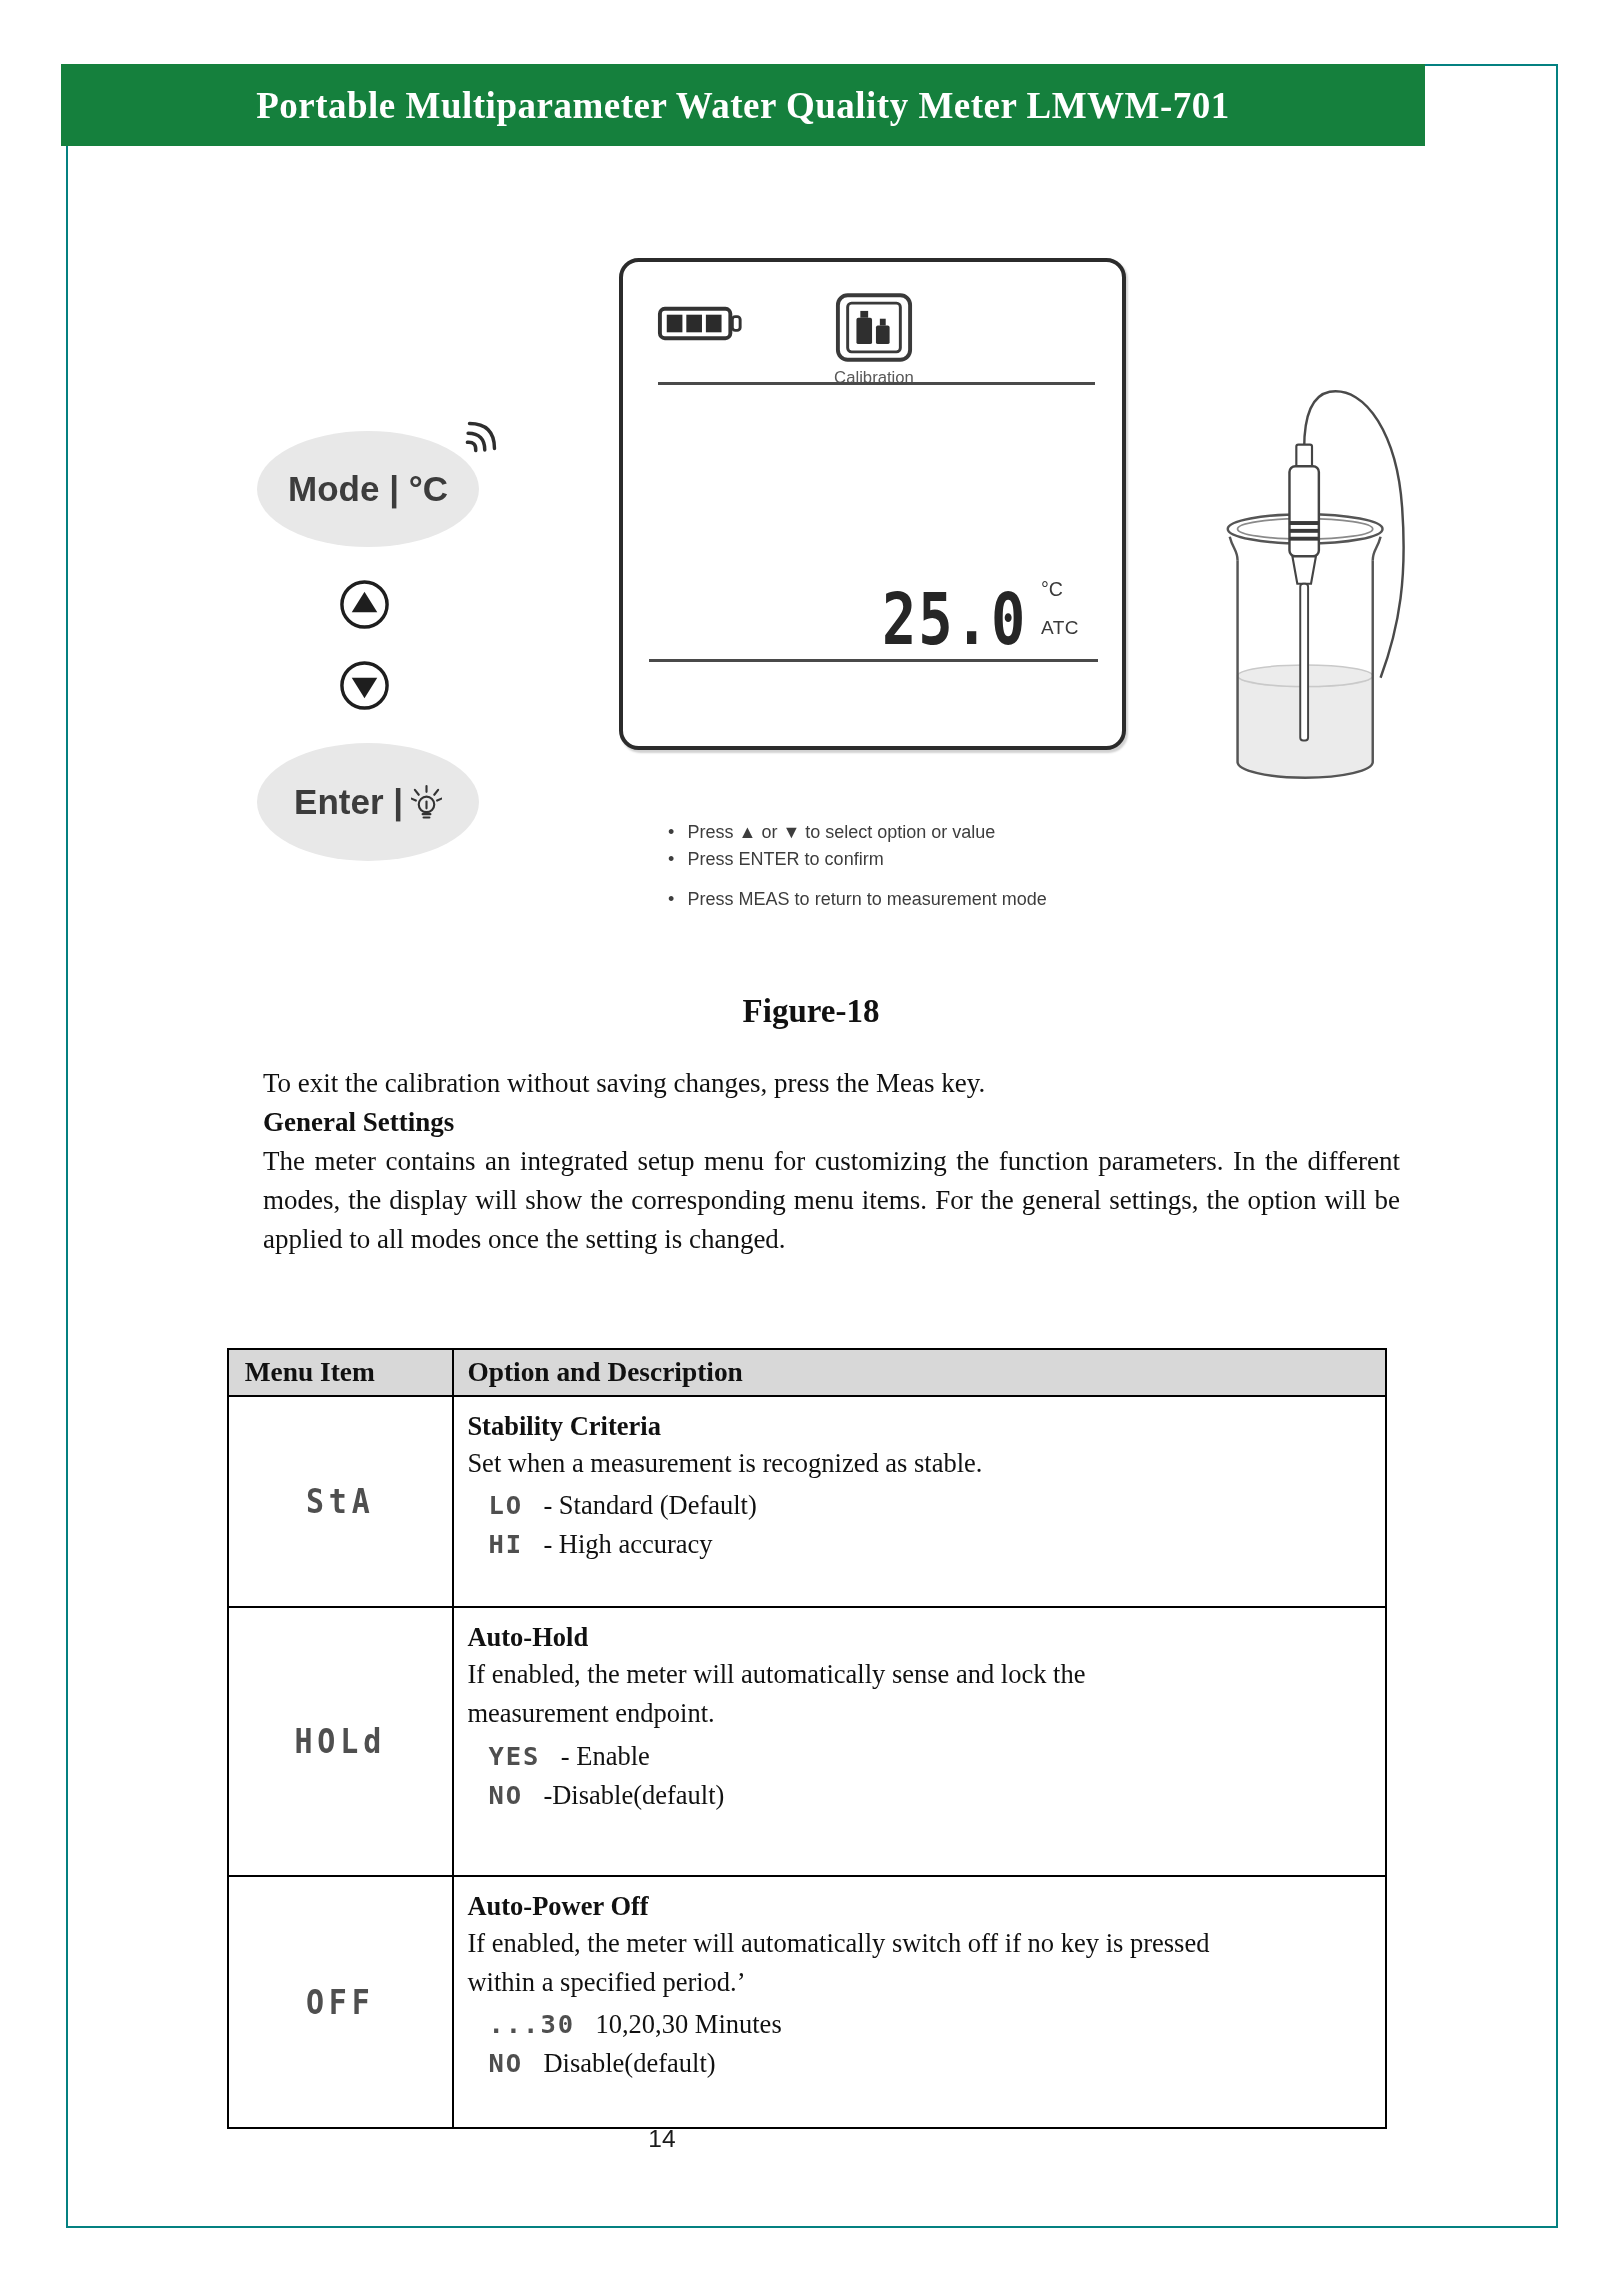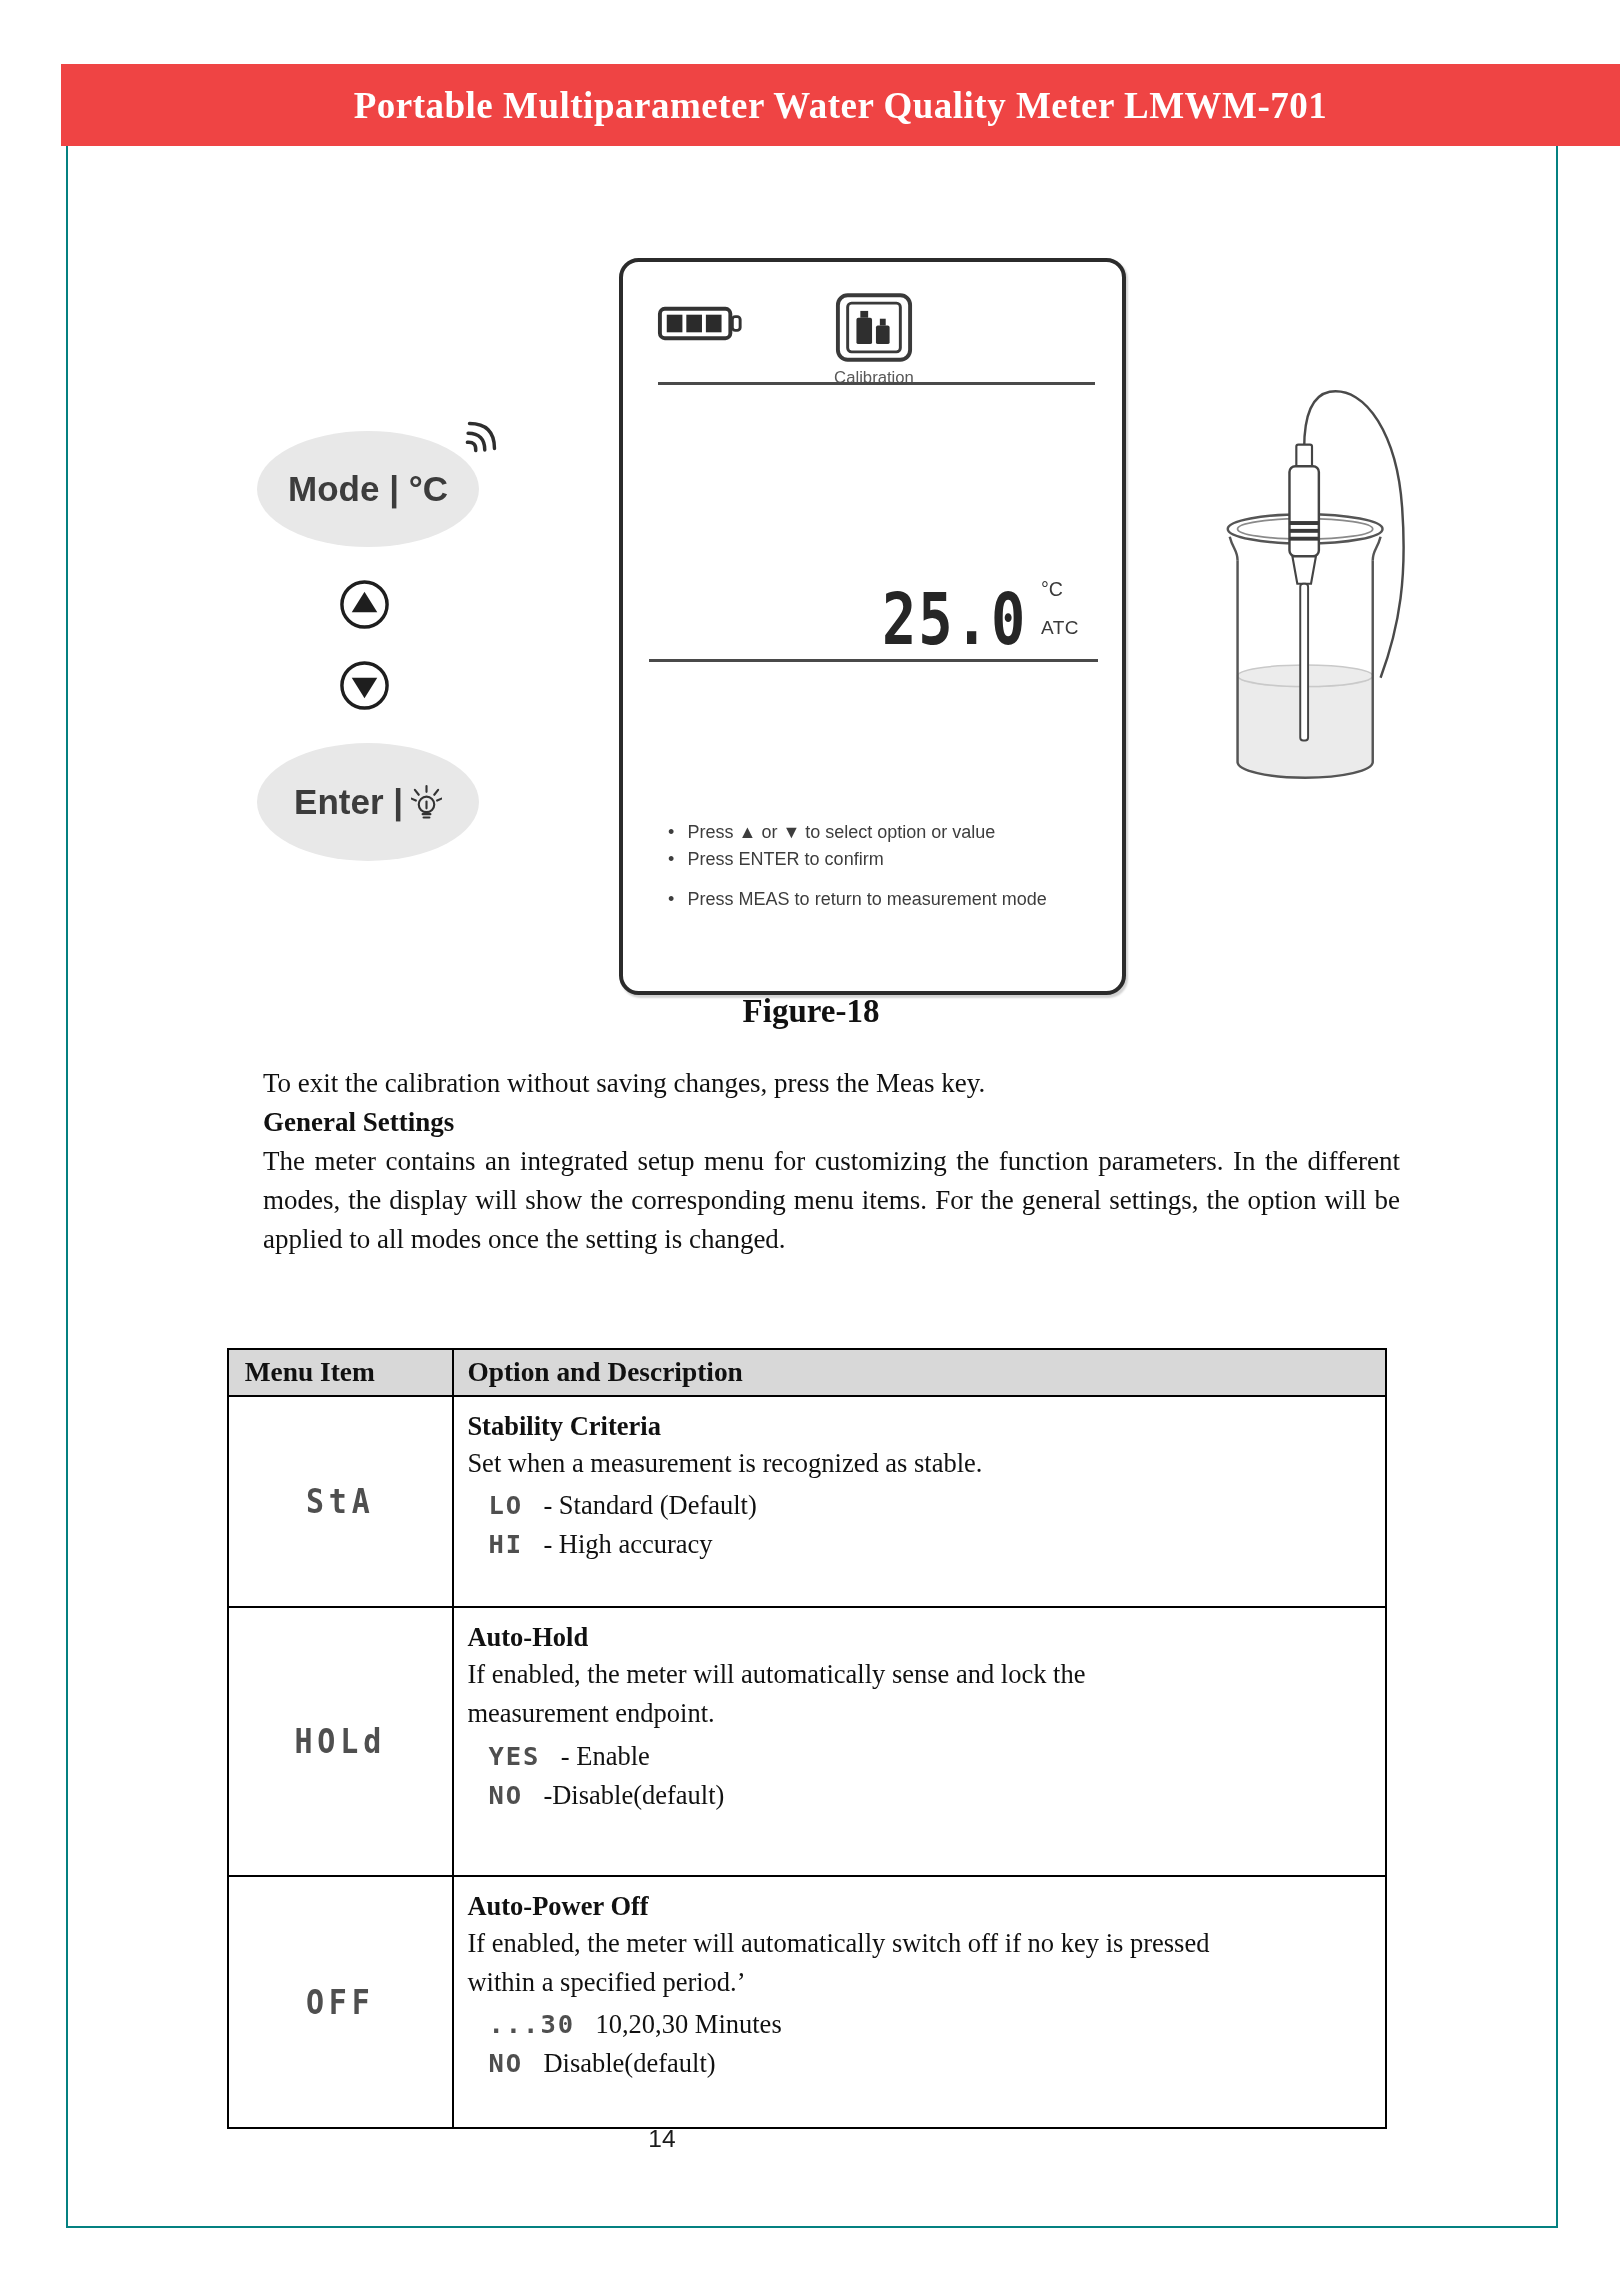--- a/index.html
+++ b/index.html
@@ -1,38 +1,38 @@
 <!DOCTYPE html>
 <html><head>
 <meta charset="utf-8">
 <style>
   html,body{margin:0;padding:0;background:#ffffff;}
   .page{position:relative;width:1621px;height:2293px;background:#fff;overflow:hidden;
         font-family:"Liberation Serif",serif;color:#111;}
   
   .frame{position:absolute;left:66px;top:64px;width:1488px;height:2160px;
          border:2px solid #048181;}
-  .header-bar{position:absolute;left:61px;top:64px;width:1559px;height:82px;
-              background:#ef4444;display:flex;align-items:center;justify-content:center;}
+  .header-bar{position:absolute;left:61px;top:64px;width:1364px;height:82px;
+              background:#15803d;display:flex;align-items:center;justify-content:center;}
   .header-bar h1{margin:0;font-size:37px;font-weight:700;color:#ffffff;
                  font-family:"Liberation Serif",serif;letter-spacing:0.5px;}
 
   
   .pill-btn{position:absolute;background:#e8e8e8;border-radius:50%;
             display:flex;align-items:center;justify-content:center;
             font-family:"Liberation Sans",sans-serif;font-weight:700;
             font-size:35px;color:#3c3c3c;}
   .mode-btn{left:257px;top:431px;width:222px;height:116px;}
   .enter-btn{left:257px;top:743px;width:222px;height:118px;gap:7.8px;}
   .sig-arcs{position:absolute;left:453px;top:412px;}
   .round-btn{position:absolute;left:337px;width:55px;height:55px;}
   .up-btn{top:577px;} .down-btn{top:658px;}
 
   
-  .display-panel{position:absolute;left:619px;top:258px;width:507px;height:737px;
+  .display-panel{position:absolute;left:619px;top:258px;width:507px;height:492px;
                  background:#fff;border:4.9px solid #2b2b2b;border-radius:19.6px;
                  box-shadow:2px 2.9px 2px rgba(0,0,0,.18);box-sizing:border-box;}
   .battery{position:absolute;left:33px;top:39px;}
   .calib-block{position:absolute;left:192px;top:29px;width:118px;text-align:center;}
   .calib-label{margin-top:3.9px;font-family:"Liberation Sans",sans-serif;
                font-size:16.7px;color:#585858;}
   .divider{position:absolute;height:2.9px;background:#4a4a4a;}
   .div1{left:35px;top:120px;width:437px;}
   .div2{left:25.5px;top:397px;width:449px;}
   .reading-row{position:absolute;top:316px;right:43px;display:flex;align-items:flex-start;}

